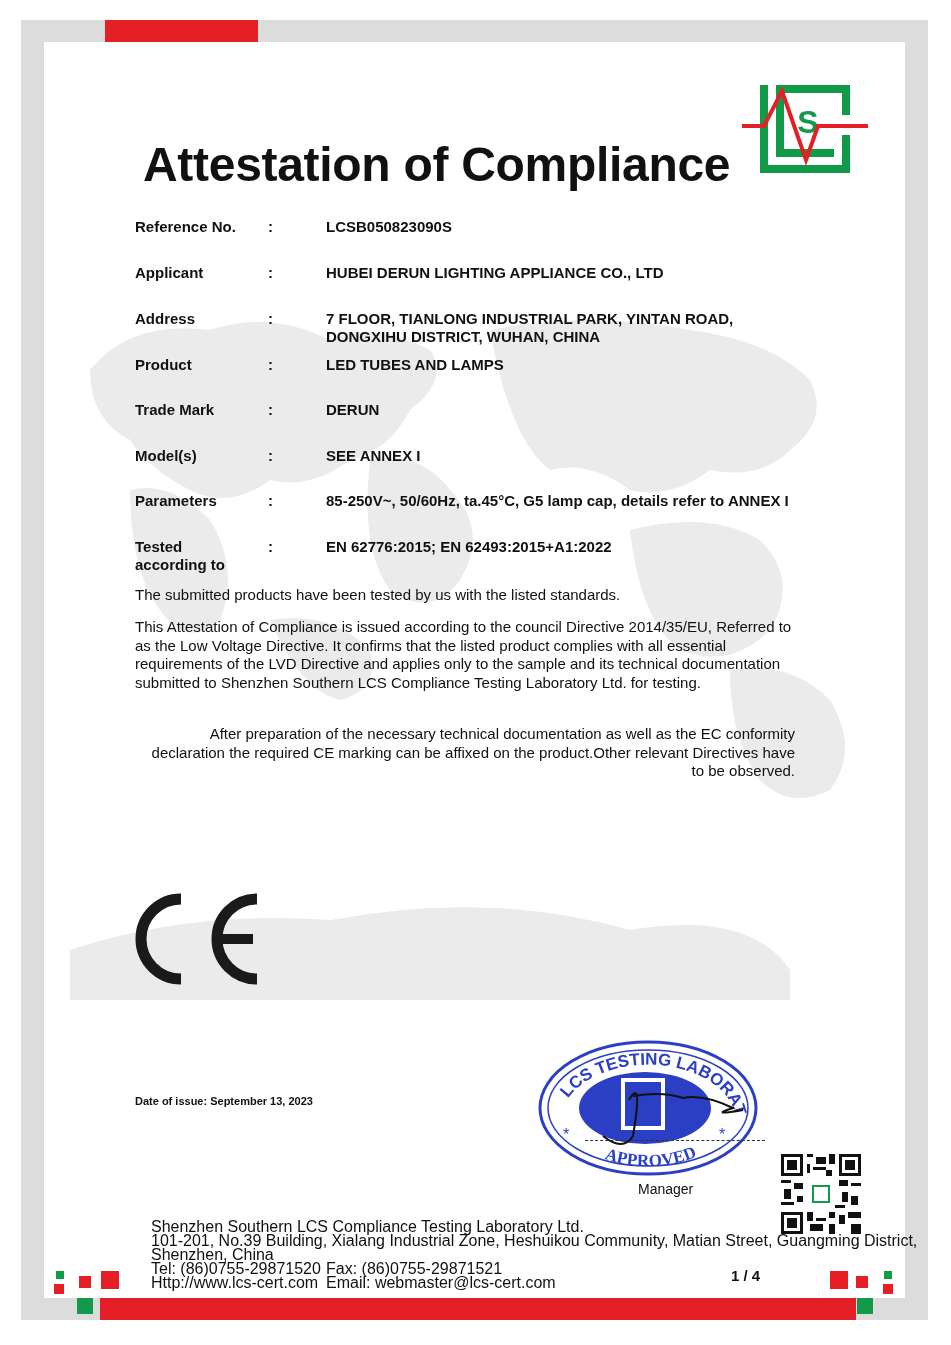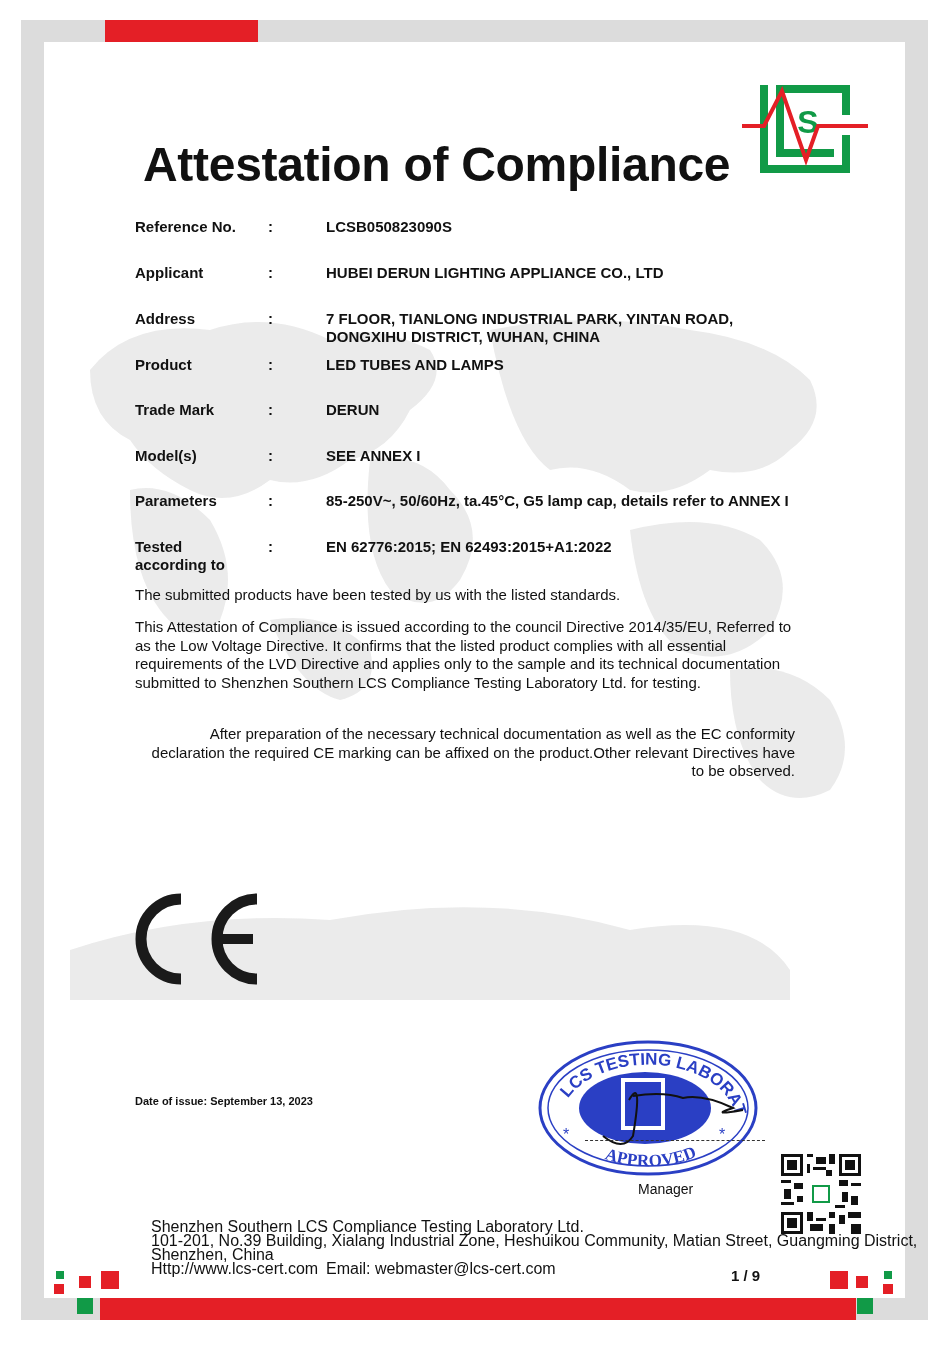--- a/index.html
+++ b/index.html
@@ -202,17 +202,21 @@
   </g>
   <rect x="9" y="9" width="7" height="7" fill="#fff"></rect>
   <rect x="10" y="10" width="5" height="5" fill="none" stroke="#119a47" stroke-width="0.8"></rect>
 </svg>
 
 <div class="footer">
   <div class="line">Shenzhen Southern LCS Compliance Testing Laboratory Ltd.</div>
   <div class="line">101-201, No.39 Building, Xialang Industrial Zone, Heshuikou Community, Matian Street, Guangming District,</div>
   <div class="line">Shenzhen, China</div>
   <div class="line" style="position:relative;">
+    <span>Tel: (86)0755-29871520</span>
+    <span class="col2">Fax: (86)0755-29871521</span>
+  </div>
+  <div class="line" style="position:relative;">
     <span>Http://www.lcs-cert.com</span>
     <span class="col2">Email: webmaster@lcs-cert.com</span>
   </div>
 </div>
-<div class="pagenum">1 / 9</div>
+<div class="pagenum">1 / 4</div>
 
 </body></html>

